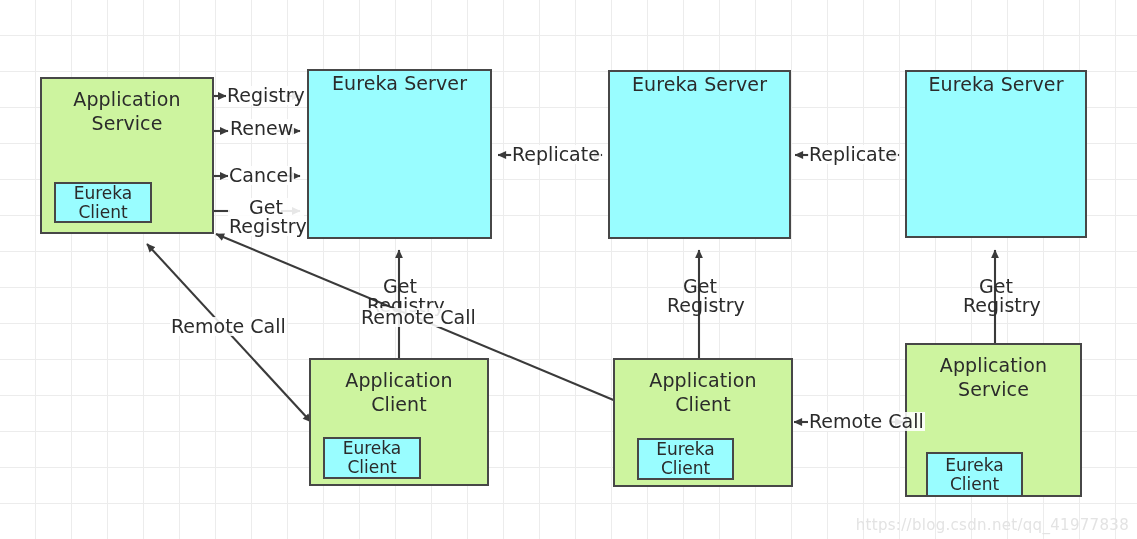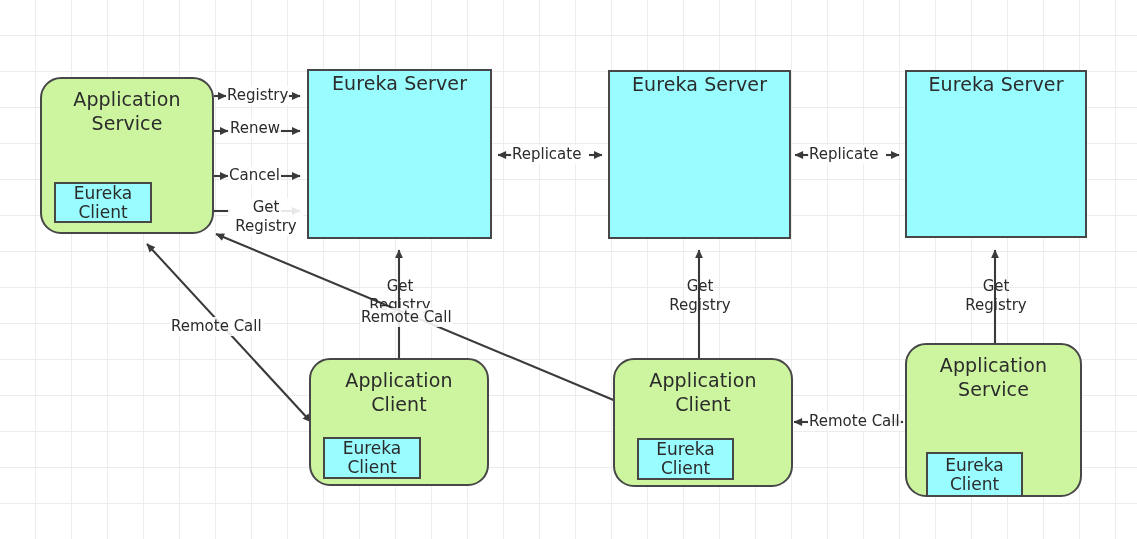--- a/index.html
+++ b/index.html
@@ -17,21 +17,21 @@
   }
   .node{
     position:absolute;
     box-sizing:border-box;
     border:2px solid #474747;
     display:flex;
     flex-direction:column;
     align-items:center;
     z-index:3;
   }
-  .node-green{background:#cdf49f;border-radius:21px;}
+  .node-green{background:#cdf49f;}
   .node-cyan{background:#99fdff;}
   .node-title{
     color:#2b2b2b;
     font-size:19px;
     line-height:24px;
     text-align:center;
     white-space:pre-line;
     margin-top:8px;
     letter-spacing:.1px;
   }
@@ -50,21 +50,21 @@
   }
   .inner span{
     font-size:17px;
     line-height:19px;
     color:#2b2b2b;
     text-align:center;
     white-space:pre-line;
   }
   .edge-label{
     position:absolute;
-    font-size:15px;
+    font-size:19px;
     line-height:19px;
     color:#2b2b2b;
     white-space:pre-line;
     text-align:center;
     background:rgba(255,255,255,.88);
     padding:0 1px;
     z-index:6;
   }
   .edge-label.nobg{background:transparent;}
   svg.wires{
@@ -188,13 +188,14 @@
 Registry</div>
   <div class="edge-label nobg" style="left:666px;top:277px;width:66px;">Get
 Registry</div>
   <div class="edge-label nobg" style="left:962px;top:277px;width:66px;">Get
 Registry</div>
 
   <div class="edge-label" style="left:170px;top:317px;">Remote Call</div>
   <div class="edge-label" style="left:360px;top:308px;">Remote Call</div>
   <div class="edge-label" style="left:808px;top:412px;">Remote Call</div>
 
+  <div class="watermark">https://blog.csdn.net/qq_41977838</div>
 </div>
 
 </body></html>

